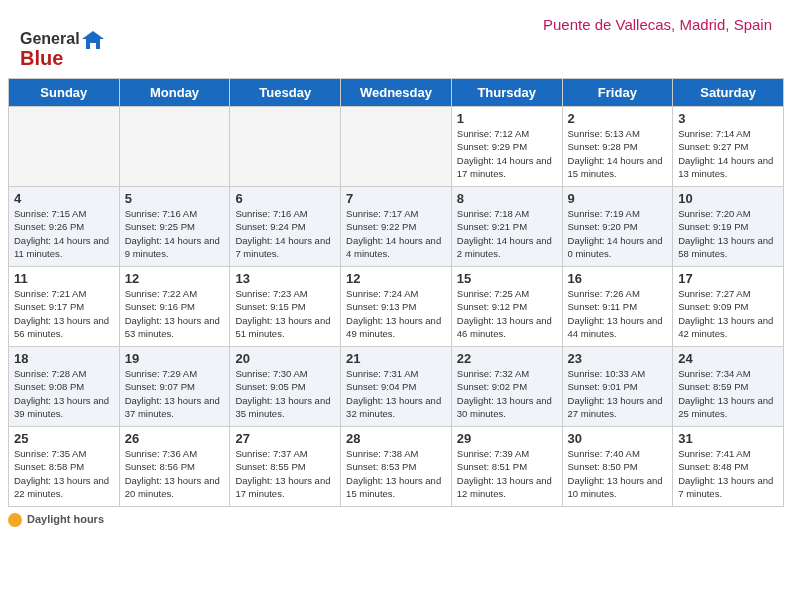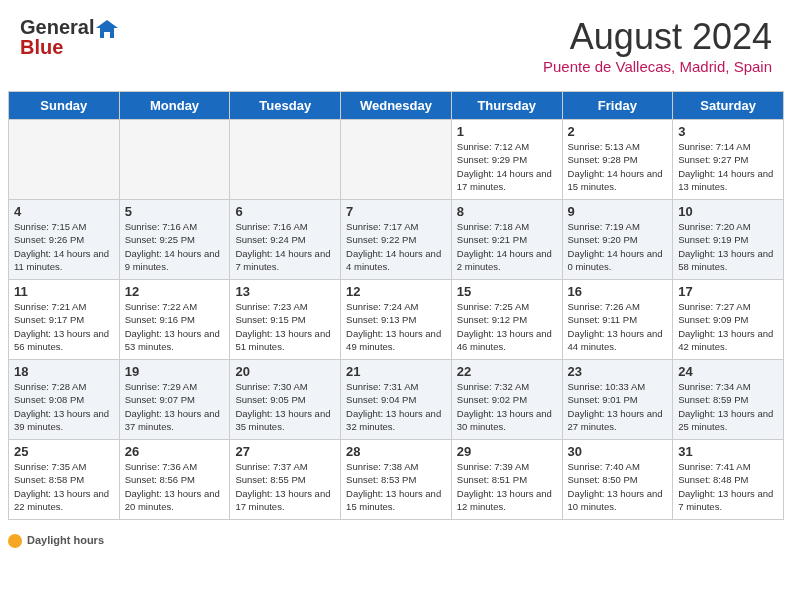--- a/index.html
+++ b/index.html
@@ -26,21 +26,21 @@
       font-size: 36px;
       color: #333;
       font-weight: 300;
     }
     .location {
       font-size: 15px;
       color: #be185d;
     }
     table {
       width: calc(100% - 16px);
-      margin: 8px 8px;
+      margin: 0 8px;
       border-collapse: collapse;
     }
     th {
       background-color: #1a6abf;
       color: #fff;
       text-align: center;
       padding: 6px 4px;
       font-size: 13px;
       font-weight: bold;
       border: 1px solid #ccc;
@@ -90,31 +90,30 @@
       vertical-align: middle;
     }
   </style>
 </head>
 <body>
 
 <div class="header">
   <div class="logo">
     <div>
       <div style="display:flex;align-items:center;">
-        <div style="font-size:20px;font-weight:bold;color:#333;line-height:1.15;">
+        <div style="font-size:16px;font-weight:bold;color:#333;line-height:1.15;margin-top:13px;">
           <span style="color:#333;">General</span><svg width="22" height="22" viewBox="0 0 22 22" style="vertical-align:middle;margin-left:2px;">
               <polygon points="11,2 22,10 18,10 18,20 14,20 14,14 8,14 8,20 4,20 4,10 0,10" fill="#1a6abf"></polygon>
             </svg>
         </div>
       </div>
       <div style="font-size:20px;font-weight:bold;color:#b91c1c;line-height:1.15;margin-top:-4px;">Blue</div>
     </div>
   </div>
   <div class="title-block">
-    <div class="month-year">August 2024</div>
     <div class="location">Puente de Vallecas, Madrid, Spain</div>
   </div>
 </div>
 
 <table>
   <thead>
     <tr id="days-header">
         <th>Sunday</th>
         <th>Monday</th>
         <th>Tuesday</th>

